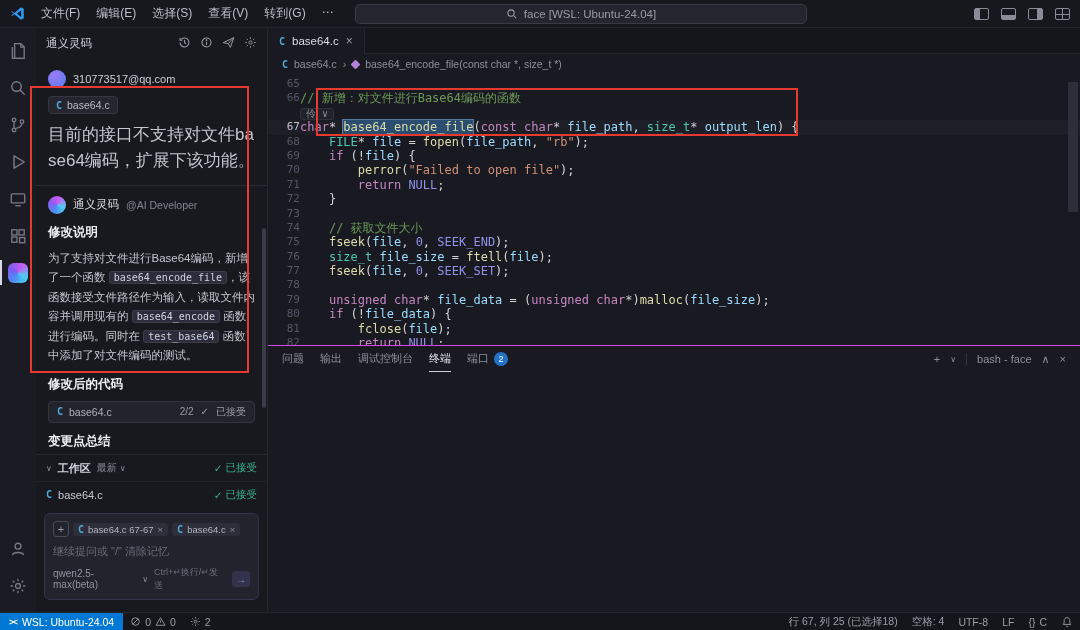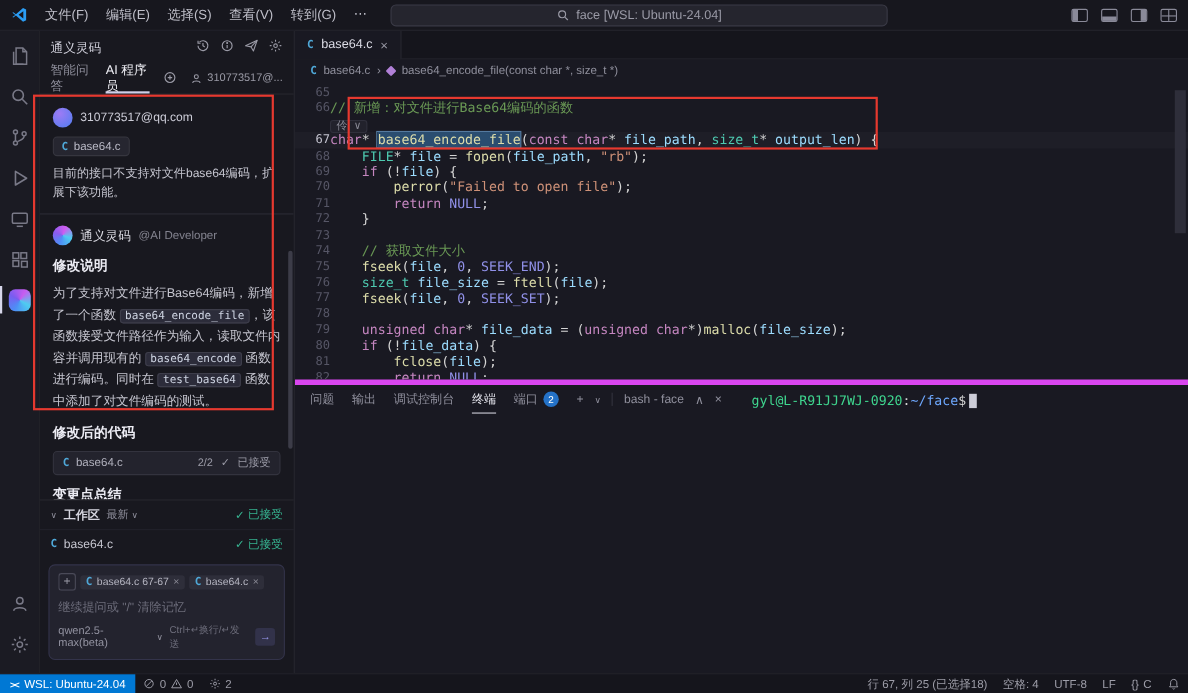--- a/index.html
+++ b/index.html
@@ -50,21 +50,21 @@
   .sb-account { margin-left:auto; display:flex; align-items:center; gap:4px; color:#9a9aa6; font-size:10px; }
   .sb-content { flex:1; padding:12px 12px 0; overflow:hidden; }
   .chat-row { display:flex; align-items:center; gap:7px; margin-bottom:8px; }
   .avatar-user { width:18px; height:18px; border-radius:50%; background:radial-gradient(circle at 35% 30%, #9d7bf5, #4f7df0); flex-shrink:0; }
   .avatar-ai { width:18px; height:18px; border-radius:50%;
     background:conic-gradient(from 200deg,#4e8df6,#8a5cf0,#d05cf0,#4ecdf0,#4e8df6); flex-shrink:0; }
   .chat-email { color:#cdcdd8; font-size:11px; }
   .file-chip { display:inline-flex; align-items:center; gap:5px; background:#262630; border:1px solid #36363f;
     border-radius:4px; padding:2px 7px; font-size:10.5px; color:#b9b9c5; margin-bottom:8px; }
   .cicon { color:#4fa8d8; font-weight:bold; font-size:10px; font-family:"DejaVu Sans Mono", monospace; }
-  .user-msg { color:#c5c5cf; line-height:1.55; font-size:11px; margin-bottom:10px; word-break:break-all; }
+  .user-msg { color:#c5c5cf; line-height:1.55; font-size:17px; margin-bottom:10px; word-break:break-all; }
   .sb-divider { height:1px; background:#2b2b35; margin:4px -12px 10px; }
   .ai-name { color:#dadae2; font-size:11.5px; }
   .ai-badge { color:#83838f; font-size:10.5px; }
   .sb-heading { color:#ececf4; font-weight:bold; font-size:12.5px; margin:10px 0 8px; }
   .modify-body { color:#c5c5cf; line-height:1.7; font-size:11.5px; word-break:break-all; }
   .inline-code { font-family:"DejaVu Sans Mono", monospace; font-size:10px; background:#2c2c3a;
     border:1px solid #3d3d4a; border-radius:3px; padding:0 4px; color:#ced4e2; }
   .accepted-chip { display:flex; align-items:center; gap:6px; background:#23232d; border:1px solid #33333e;
     border-radius:4px; padding:3px 8px; font-size:10.5px; color:#b0b0bc; margin-bottom:4px; }
   .accepted-chip .right { margin-left:auto; display:flex; gap:7px; align-items:center; color:#9a9aa6; font-size:10px; }
@@ -106,21 +106,21 @@
   .gutter { flex:0 0 32px; text-align:right; color:#565666; font-size:11px; }
   .gutter.cur { color:#c2c2ce; }
   .tk-c{color:#6a9955} .tk-k{color:#c586c0} .tk-ty{color:#4ec9b0} .tk-f{color:#dcdcaa}
   .tk-s{color:#ce9178} .tk-n{color:#9191e9} .tk-v{color:#9cdcfe} .tk-p{color:#d4d4d4}
   .tk-fs{color:#dcdcaa; background:#2a4d70; box-shadow:0 0 0 1px #557a9f;}
   .inline-widget { display:inline-flex; gap:4px; align-items:center; color:#8a8a96; font-size:10px;
     background:#22222c; border:1px solid #30303c; border-radius:3px; padding:0 5px; height:12px; line-height:12px; }
   .ed-scroll { position:absolute; right:2px; top:8px; width:10px; height:130px; background:#2e2e3a; }
 
   
-  .panel { height:267px; border-top:5px solid #d946ef; display:flex; flex-direction:row; }
+  .panel { height:267px; border-top:1px solid #d946ef; display:flex; flex-direction:column;text-align:right; }
   .panel-bar { height:26px; display:flex; align-items:center; padding:0 14px; gap:16px; font-size:11px; color:#8f8f9c; }
   .panel-tab { height:100%; display:flex; align-items:center; gap:5px; border-bottom:1px solid transparent; }
   .panel-tab.active { color:#e4e4ec; border-bottom-color:#cfcfda; }
   .ptab-badge { width:14px; height:14px; border-radius:50%; background:#2472c8; color:#fff; font-size:9px;
     display:flex; align-items:center; justify-content:center; }
   .panel-right { margin-left:auto; display:flex; align-items:center; gap:10px; color:#8f8f9c; font-size:11px; }
   .pdiv { width:1px; height:12px; background:#33333e; }
   .terminal { flex:1; padding:7px 13px; font-family:"DejaVu Sans Mono", monospace; font-size:12px; color:#d4d4d4; }
   .prompt-user { color:#3fd68f; } .prompt-path { color:#6ea8fe; }
   .cursor-block { display:inline-block; width:7px; height:13px; background:#cdcdd8; margin-left:3px; vertical-align:text-bottom; }
@@ -252,35 +252,20 @@
               </svg></span>
           <span><svg viewBox="0 0 16 16" width="13" height="13" fill="none" stroke="#9a9aa6" stroke-width="1.2" stroke-linejoin="round">
                 <path d="M1.5 8.2L14.5 2l-4.2 12-2.6-4.6z"></path>
                 <path d="M7.7 9.4l6.8-7.4"></path>
               </svg></span>
           <span><svg viewBox="0 0 16 16" width="13" height="13" fill="none" stroke="#9a9aa6" stroke-width="1.2">
                 <circle cx="8" cy="8" r="2"></circle>
                 <path d="M8 1.5v2M8 12.5v2M1.5 8h2M12.5 8h2M3.4 3.4l1.4 1.4M11.2 11.2l1.4 1.4M12.6 3.4l-1.4 1.4M4.8 11.2l-1.4 1.4"></path>
               </svg></span>
         </div>
-      </div>
-      <div class="sb-tabs">
-        <span class="sb-tab">智能问答</span>
-        <span class="sb-tab active">AI 程序员</span>
-        <span><svg viewBox="0 0 16 16" width="13" height="13" fill="none" stroke="#9a9aa6" stroke-width="1.3">
-              <circle cx="8" cy="8" r="5.5"></circle>
-              <path d="M8 5.5v5M5.5 8h5"></path>
-            </svg></span>
-        <span class="sb-account">
-          <svg viewBox="0 0 16 16" width="11" height="11" fill="none" stroke="#9a9aa6" stroke-width="1.4">
-              <circle cx="8" cy="5.5" r="2.6"></circle>
-              <path d="M3 13.5c.8-3.2 9.2-3.2 10 0"></path>
-            </svg>
-          <span>310773517@...</span>
-        </span>
       </div>
 
       <div class="sb-content">
         <div class="chat-row">
           <span class="avatar-user"></span>
           <span class="chat-email">310773517@qq.com</span>
         </div>
         <span class="file-chip">
           <span class="cicon">C</span>
           <span>base64.c</span>
@@ -414,23 +399,20 @@
             </span>
           <div class="panel-right">
             <span>+</span>
             <span class="chev">∨</span>
             <span class="pdiv"></span>
             <span>bash - face</span>
             <span>∧</span>
             <span>×</span>
           </div>
         </div>
-        <div class="terminal">
-          <span class="prompt-user">gyl@L-R91JJ7WJ-0920</span><span>:</span><span class="prompt-path">~/face</span><span>$</span><span class="cursor-block"></span>
-        </div>
       </div>
     </div>
   </div>
 
   <footer class="statusbar">
     <div class="sb-remote">
       <span class="remote-glyph">&gt;&lt;</span>
       <span>WSL: Ubuntu-24.04</span>
     </div>
     <div class="status-item">

